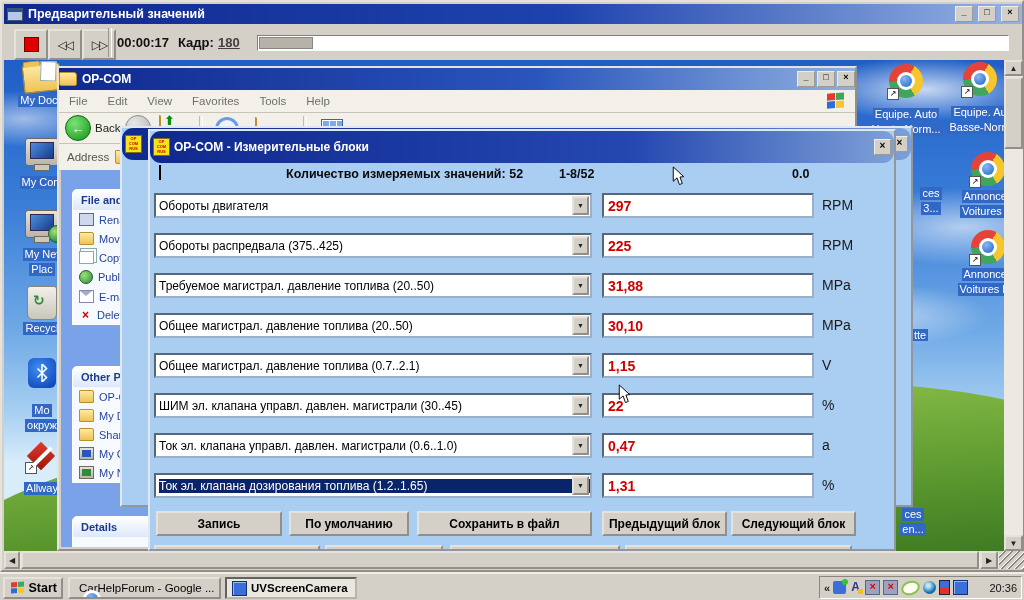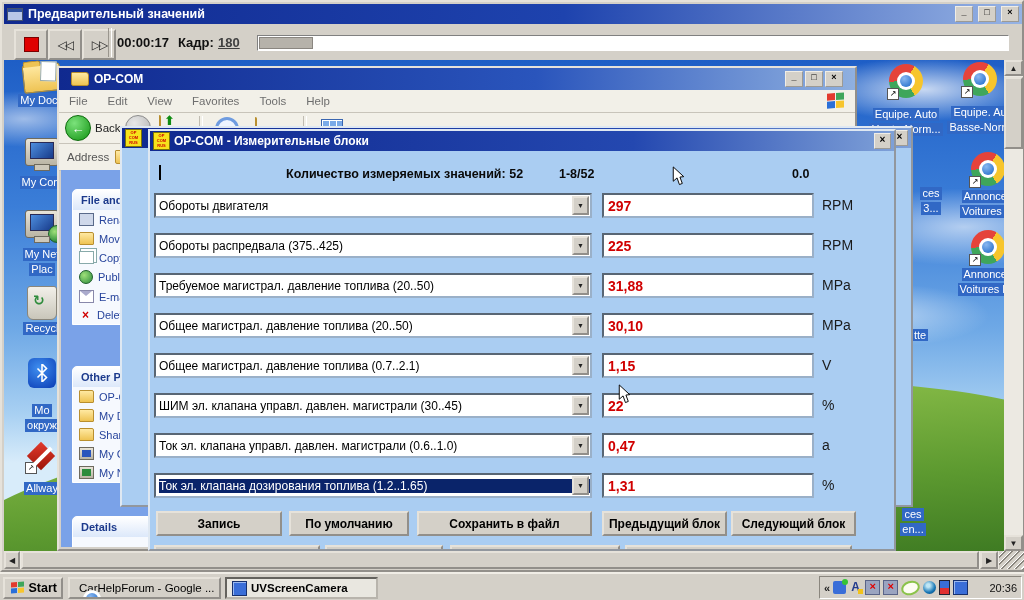--- a/index.html
+++ b/index.html
@@ -55,21 +55,21 @@
   .allico::before{content:"";position:absolute;left:4px;top:4px;width:20px;height:20px;background:linear-gradient(135deg,#e23a2e,#9c1408);transform:rotate(45deg);}
   .allico::after{content:"";position:absolute;left:13px;top:2px;width:4px;height:26px;background:#fff;transform:rotate(45deg);}
   .shortcut{position:absolute;left:-2px;bottom:-2px;width:10px;height:10px;background:#fff;border:1px solid #555;font-size:8px;line-height:9px;text-align:center;color:#000;}
   .chrome{width:34px;height:34px;border-radius:50%;position:relative;
     background:conic-gradient(from 30deg,#f7c52c 0 33%,#3fa65b 0 66%,#e5433a 0 100%);}
   .chrome::before{content:"";position:absolute;left:8px;top:8px;width:18px;height:18px;border-radius:50%;background:#fff;}
   .chrome::after{content:"";position:absolute;left:11px;top:11px;width:12px;height:12px;border-radius:50%;background:radial-gradient(circle at 35% 30%,#8ab8f0,#1a66c8);}
   
   .xwin{left:53px;top:6px;width:800px;height:485px;background:#d4d0c8;border:2px outset #e6e2da;box-sizing:border-box;z-index:2;}
   .x-title{height:22px;background:linear-gradient(90deg,#10298f 0%,#2a55bc 60%,#8fb0e0 100%);
-    display:flex;align-items:center;gap:5px;padding:0 12px;color:#fff;font-weight:bold;font-size:12px;}
+    display:flex;align-items:center;gap:5px;padding:0 0;color:#fff;font-weight:bold;font-size:12px;}
   .minifolder{width:16px;height:12px;background:linear-gradient(#ffe9a2,#eec353);border:1px solid #b98f2f;border-radius:1px 3px 2px 2px;}
   .x-menubar{height:22px;background:#f2f0e8;border-bottom:1px solid #c8c4ba;display:flex;align-items:center;gap:20px;padding:0 10px;font-size:11.5px;color:#6e6e6e;}
   .winflag{margin-left:auto;width:18px;height:16px;display:grid;grid-template-columns:8px 8px;grid-template-rows:7px 7px;gap:1px;transform:skewY(-4deg);}
   .winflag i{display:block;}
   .x-toolbar{height:30px;background:#f2f0e8;border-bottom:1px solid #c8c4ba;position:relative;}
   .backbtn{position:absolute;left:6px;top:2px;display:flex;align-items:center;gap:4px;font-size:11.5px;color:#222;}
   .gcircle{width:24px;height:24px;border-radius:50%;background:radial-gradient(circle at 35% 30%,#7be27b,#129312);border:1px solid #0a6a0a;
     color:#fff;font-weight:bold;display:flex;align-items:center;justify-content:center;font-size:13px;}
   .graycircle{position:absolute;left:66px;top:2px;width:24px;height:24px;border-radius:50%;background:radial-gradient(circle at 35% 30%,#e8e8e8,#b0b0b0);border:1px solid #8c8c8c;}
   .upico{position:absolute;left:100px;top:3px;width:22px;height:20px;}
@@ -92,22 +92,22 @@
   .mi-pub{border-radius:50%;background:radial-gradient(circle at 35% 35%,#9fe07a,#2c8c3c);border:1px solid #1c5c28;width:12px;height:12px;}
   .mi-mail{background:#fff;border:1px solid #88a;position:relative;}
   .mi-mail::before{content:"";position:absolute;left:0;top:0;border-left:6px solid transparent;border-right:6px solid transparent;border-top:5px solid #aac;}
   .mi-del{color:#d00000;font-weight:bold;font-size:12px;line-height:11px;width:13px;text-align:center;}
   .mi-pc{background:linear-gradient(#e8e4d8,#b9b4a4);border:1px solid #6e6a5e;position:relative;}
   .mi-pc::before{content:"";position:absolute;inset:2px;background:#2a55bc;}
   .mi-net{background:linear-gradient(#e8e4d8,#b9b4a4);border:1px solid #6e6a5e;position:relative;}
   .mi-net::before{content:"";position:absolute;inset:2px;background:#2c8c3c;}
   
   .dlg{background:#aacdf2;border:2px outset #dfe8f2;box-sizing:border-box;}
-  .dlg-title{height:20px;background:linear-gradient(90deg,#10298f 0%,#2448b0 65%,#7ea0d8 100%);
-    display:flex;align-items:center;gap:4px;padding:0 3px;color:#fff;font-weight:bold;font-size:12px;}
+  .dlg-title{height:32px;background:linear-gradient(90deg,#10298f 0%,#2448b0 65%,#7ea0d8 100%);
+    display:flex;align-items:center;gap:4px;padding:0 3px;color:#fff;font-weight:bold;font-size:12px;border-radius:11px;}
   .opico{width:15px;height:16px;background:#f7e21c;border:1px solid #7a7208;color:#c00;
     font-size:4px;font-weight:bold;line-height:5px;text-align:center;overflow:hidden;}
   .xbtn{width:15px;height:14px;background:#d4d0c8;border:1px outset #f0ede6;font-size:10px;line-height:12px;text-align:center;font-weight:bold;color:#000;}
   .caret{position:absolute;left:9px;top:34px;width:1.5px;height:15px;background:#000;}
   .hdr{position:absolute;top:36px;font-size:12.5px;font-weight:bold;color:#0a0a0a;white-space:nowrap;}
   .drow{position:absolute;left:0;width:100%;height:25px;}
   .combo{position:absolute;left:4px;width:438px;height:25px;background:#fff;border:2px inset #9ab0c8;box-sizing:border-box;
     font-size:12px;color:#000;display:flex;align-items:center;padding-left:3px;white-space:nowrap;overflow:hidden;}
   .combo .txt{flex:1;overflow:hidden;}
   .dd{position:absolute;right:1px;top:1px;width:17px;height:19px;background:#d4d0c8;border:2px outset #e6e2da;
@@ -482,21 +482,21 @@
           <i style="background:#3fa65b"></i>
           <i style="background:#2a6fd8"></i>
           <i style="background:#f7c52c"></i>
       </span>
       <span>Start</span>
     </span>
     <span class="task" style="left:68px;width:153px">
       <span class="chrome" style="width:13px;height:13px"></span>
       <span>CarHelpForum - Google ...</span>
     </span>
-    <span class="task active" style="left:225px;width:153px">
+    <span class="task active" style="left:225px;width:132px">
       <span class="ticon t-disp"></span>
       <span>UVScreenCamera</span>
     </span>
     <span class="tray">
       <span class="chev">«</span>
       <span class="ticon t-net"></span>
       <span class="ticon t-av">A</span>
       <span class="ticon t-redx">×</span>
       <span class="ticon t-redx">×</span>
       <span class="ticon t-lemon"></span>

